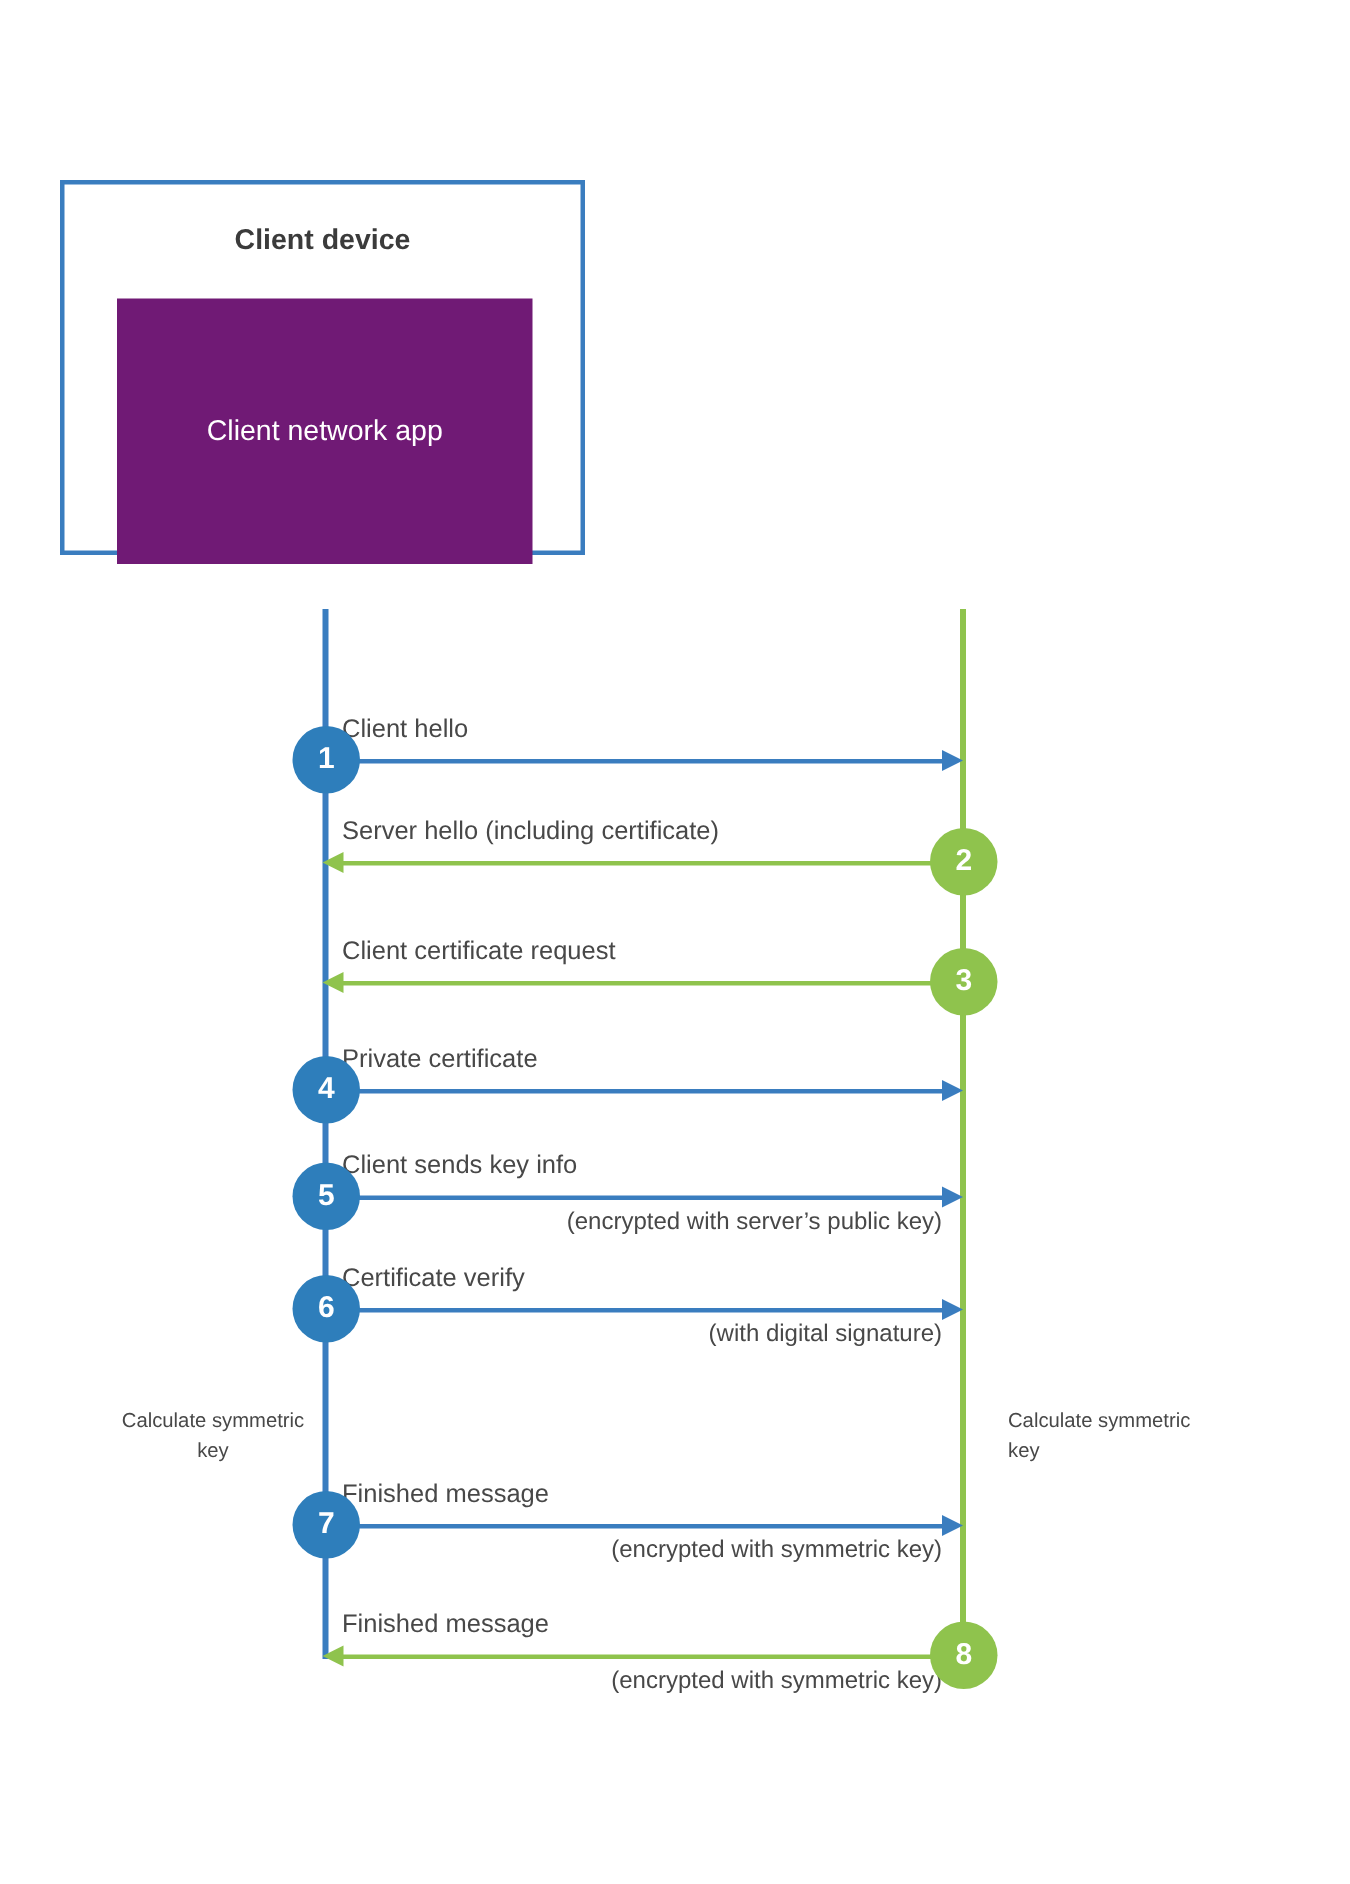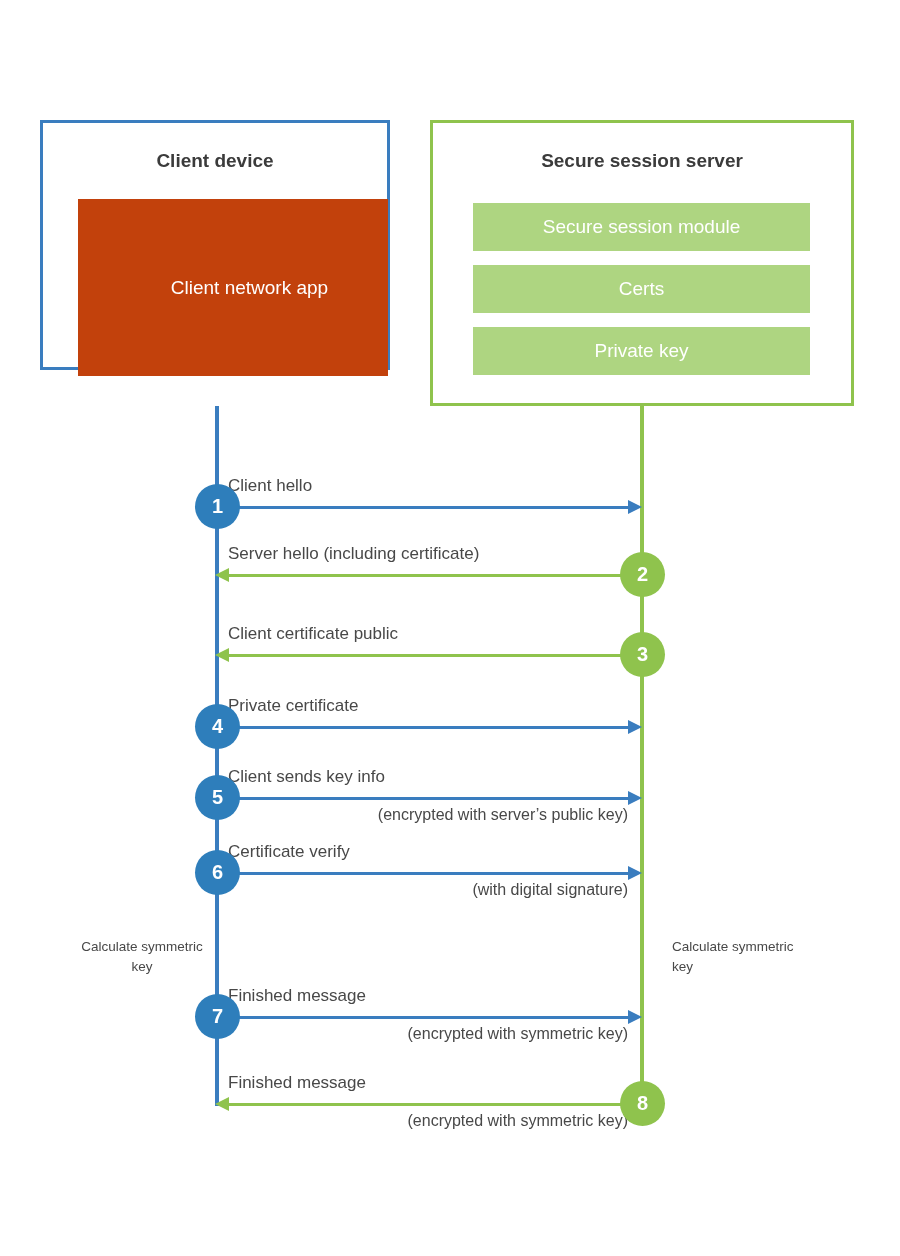--- a/index.html
+++ b/index.html
@@ -55,30 +55,29 @@
     font-size: 19px;
     font-weight: bold;
     color: #3b3b3b;
   }
   #client-app-block {
     position: absolute;
     left: 35px;
     top: 76px;
     width: 277px;
     height: 177px;
-    background: #c2410c;
+    background: #701a75;
     color: #ffffff;
     font-size: 19px;
     font-weight: 300;
     display: flex;
     align-items: center;
     justify-content: center;
     text-align: center;
     line-height: 1.35;
-    padding-left: 33px;
   }
   .server-item {
     position: absolute;
     left: 40px;
     width: 337px;
     height: 48px;
     background: #aed581;
     color: #ffffff;
     font-size: 19px;
     font-weight: 300;
@@ -214,46 +213,40 @@
 <body>
 
 <div id="diagram-root">
 
 
   <div class="party-box" id="client-box">
     <div class="party-title">Client device</div>
     <div id="client-app-block">Client network app</div>
   </div>
 
-  <div class="party-box" id="server-box">
-    <div class="party-title">Secure session server</div>
-    <div class="server-item" id="server-item-0">Secure session module</div>
-    <div class="server-item" id="server-item-1">Certs</div>
-    <div class="server-item" id="server-item-2">Private key</div>
-  </div>
 
   <div class="lifeline" id="client-lifeline"></div>
   <div class="lifeline" id="server-lifeline"></div>
 
   <div class="msg" style="top:507px">
     <div class="msg-label">Client hello</div>
     <div class="msg-line to-server"></div>
     <div class="arrow-head right"></div>
     <div class="step-badge client-side">1</div>
   </div>
 
   <div class="msg" style="top:575px">
     <div class="msg-label">Server hello (including certificate)</div>
     <div class="msg-line to-client"></div>
     <div class="arrow-head left"></div>
     <div class="step-badge server-side">2</div>
   </div>
 
   <div class="msg" style="top:655px">
-    <div class="msg-label">Client certificate public</div>
+    <div class="msg-label">Client certificate request</div>
     <div class="msg-line to-client"></div>
     <div class="arrow-head left"></div>
     <div class="step-badge server-side">3</div>
   </div>
 
   <div class="msg" style="top:727px">
     <div class="msg-label">Private certificate</div>
     <div class="msg-line to-server"></div>
     <div class="arrow-head right"></div>
     <div class="step-badge client-side">4</div>

